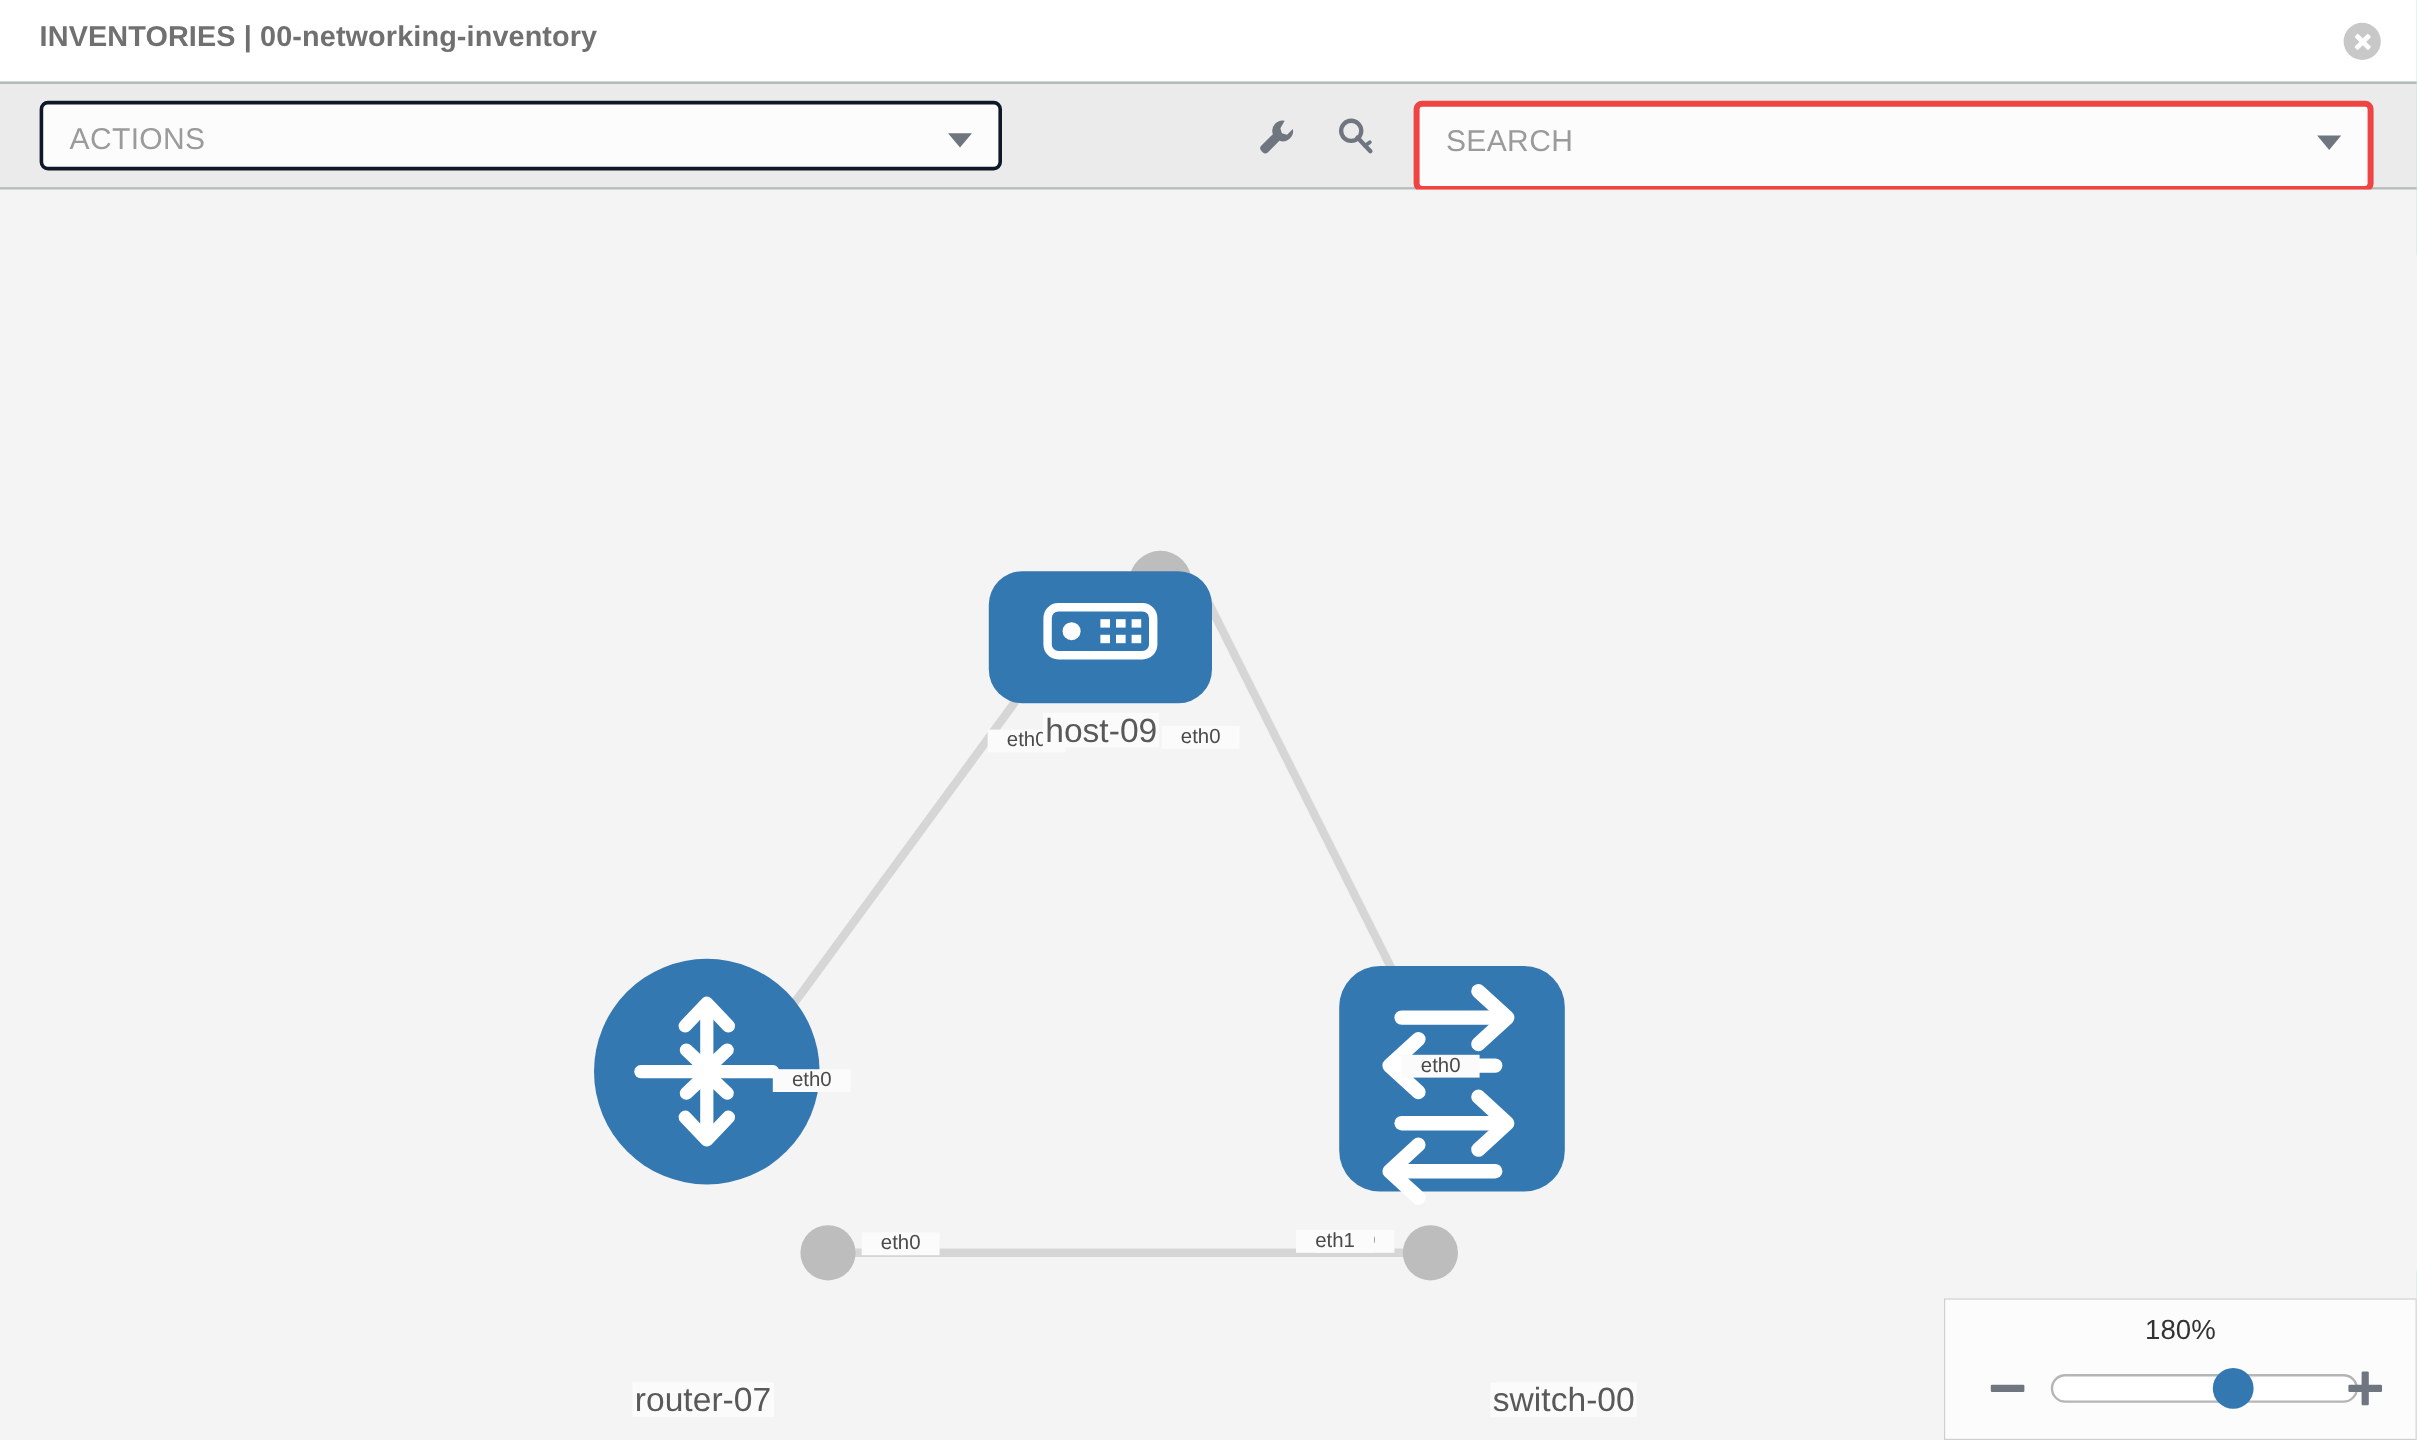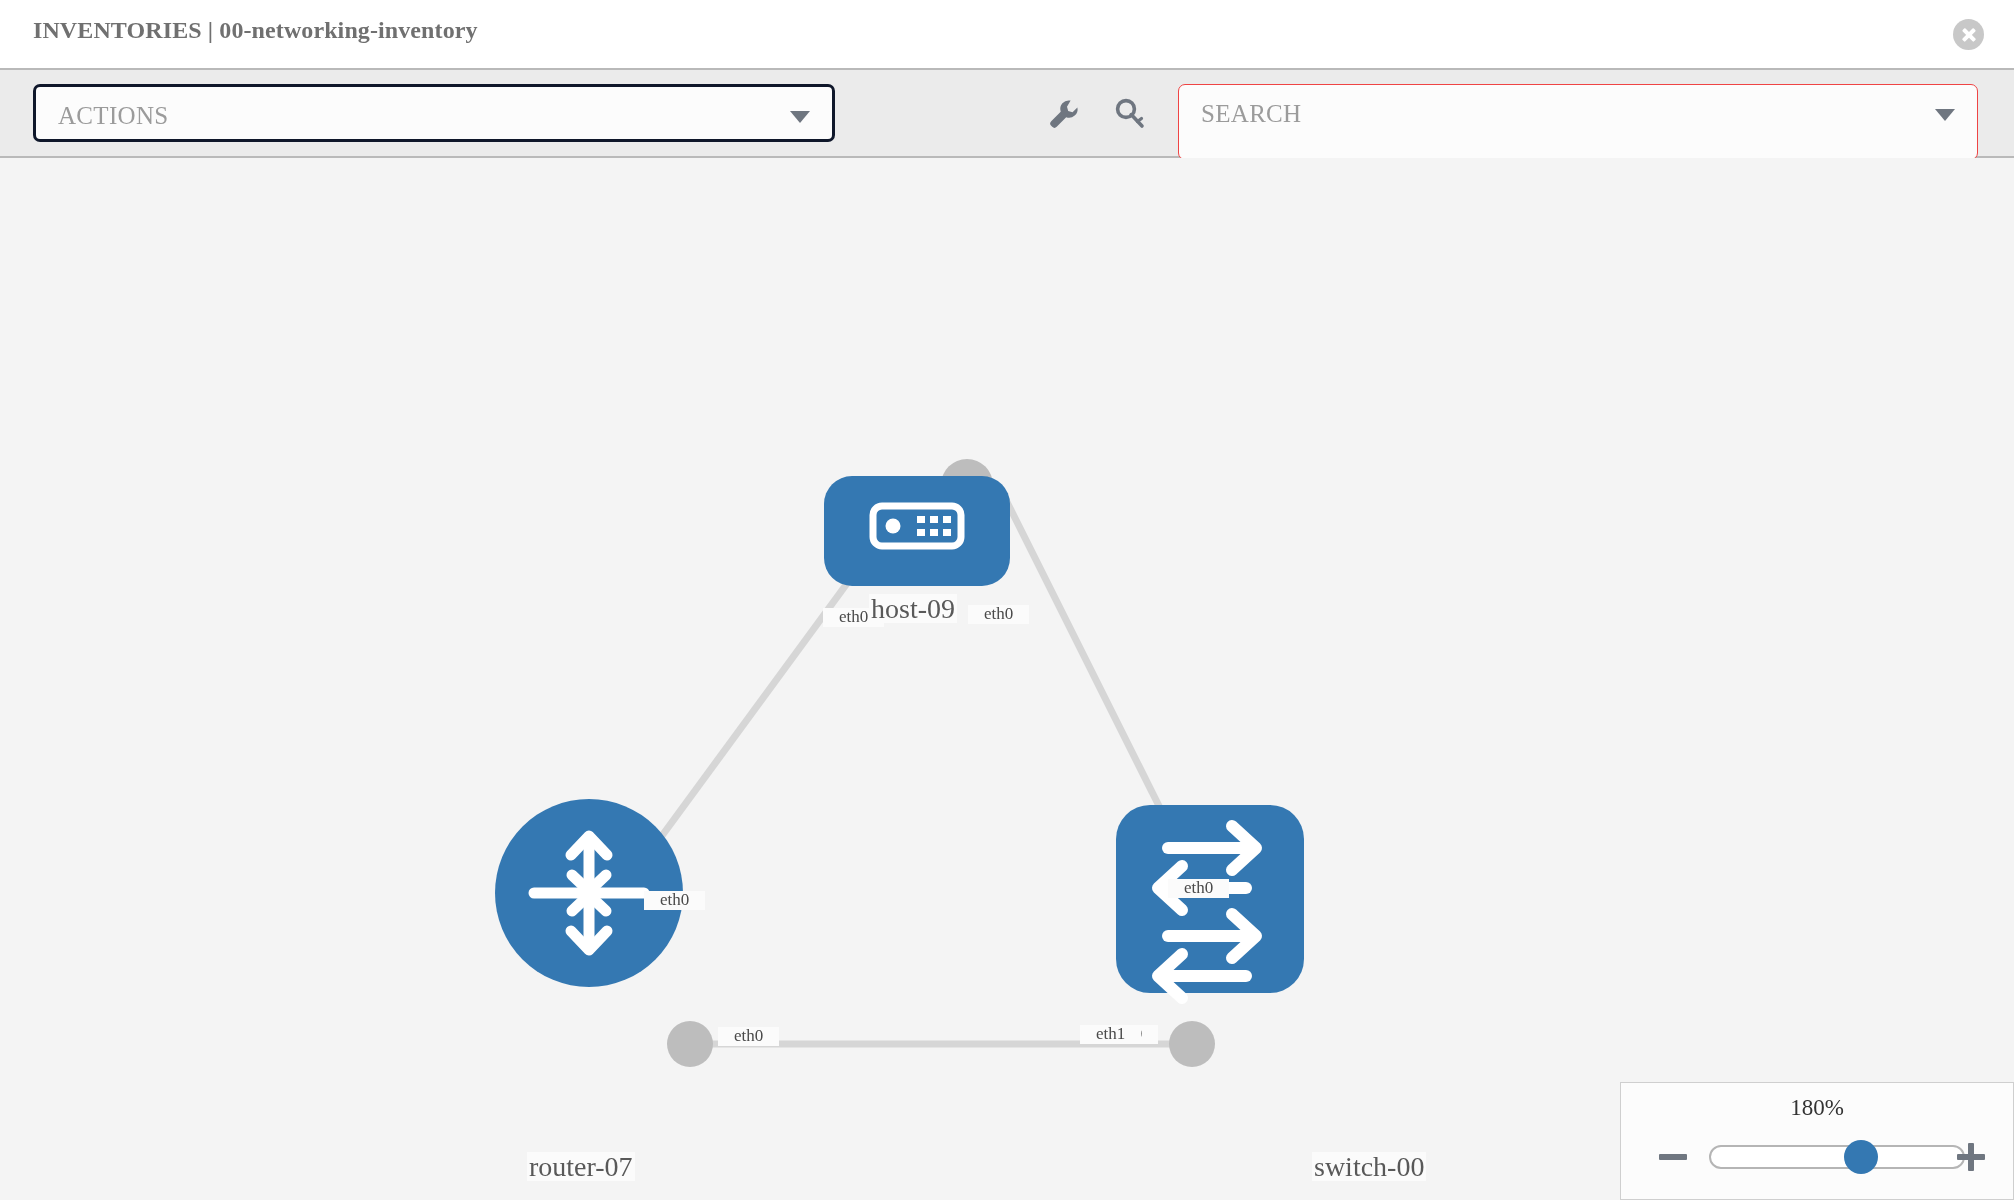--- a/index.html
+++ b/index.html
@@ -10,21 +10,20 @@
     overflow: hidden;
     background: #ffffff;
     font-family: "Liberation Sans", sans-serif;
   }
 
   #app {
     position: relative;
     width: 2014px;
     height: 1200px;
     background: #5eead4;
-    font-family: Liberation Serif, serif;
   }
 
   
   .header {
     position: absolute;
     left: 0; top: 0;
     width: 2014px;
     height: 68px;
     background: #ffffff;
     box-sizing: border-box;
@@ -115,21 +114,21 @@
   .wrench-icon { left: 1046px; }
   .key-icon    { left: 1112px; }
 
   .search-box {
     position: absolute;
     left: 1178px;
     top: 14px;
     width: 800px;
     height: 76px;
     background: #fcfcfc;
-    border: 1px solid #ef4444;
+    border: 5px solid #ef4444;
     border-radius: 7px;
     box-sizing: border-box;
     cursor: text;
   }
   .search-label {
     position: absolute;
     left: 22px;
     top: 15px;
     font-size: 25px;
     color: #9b9b9b;
@@ -358,21 +357,21 @@
     <div class="iflabel" style="left:823px; top:450px;">eth0</div>
     <div class="iflabel" style="left:968px; top:447px;">eth0</div>
     <div class="iflabel" style="left:644px; top:733px;">eth0</div>
     <div class="iflabel" style="left:1168px; top:721px;">eth0</div>
     <div class="iflabel" style="left:718px; top:869px;">eth0</div>
     <div class="iflabel" style="left:1097px; top:867px;">eth0</div>
     <div class="iflabel" style="left:1080px; top:867px;">eth1</div>
 
     <div class="nodelabel" style="left:869px; top:436px;">host-09</div>
     <div class="nodelabel" style="left:527px; top:994px;">router-07</div>
-    <div class="nodelabel" style="left:1312px; top:994px;">switch-00</div>
+    <div class="nodelabel" style="left:1242px; top:994px;">switch-00</div>
 
   </div>
 
   <div class="zoom-panel">
     <div class="zoom-pct">180%</div>
     <div class="zoom-row">
       <div class="zoom-minus"></div>
       <div class="zoom-track">
         <div class="zoom-handle" id="zoomHandle" style="left: 133.2px;"></div>
       </div>

